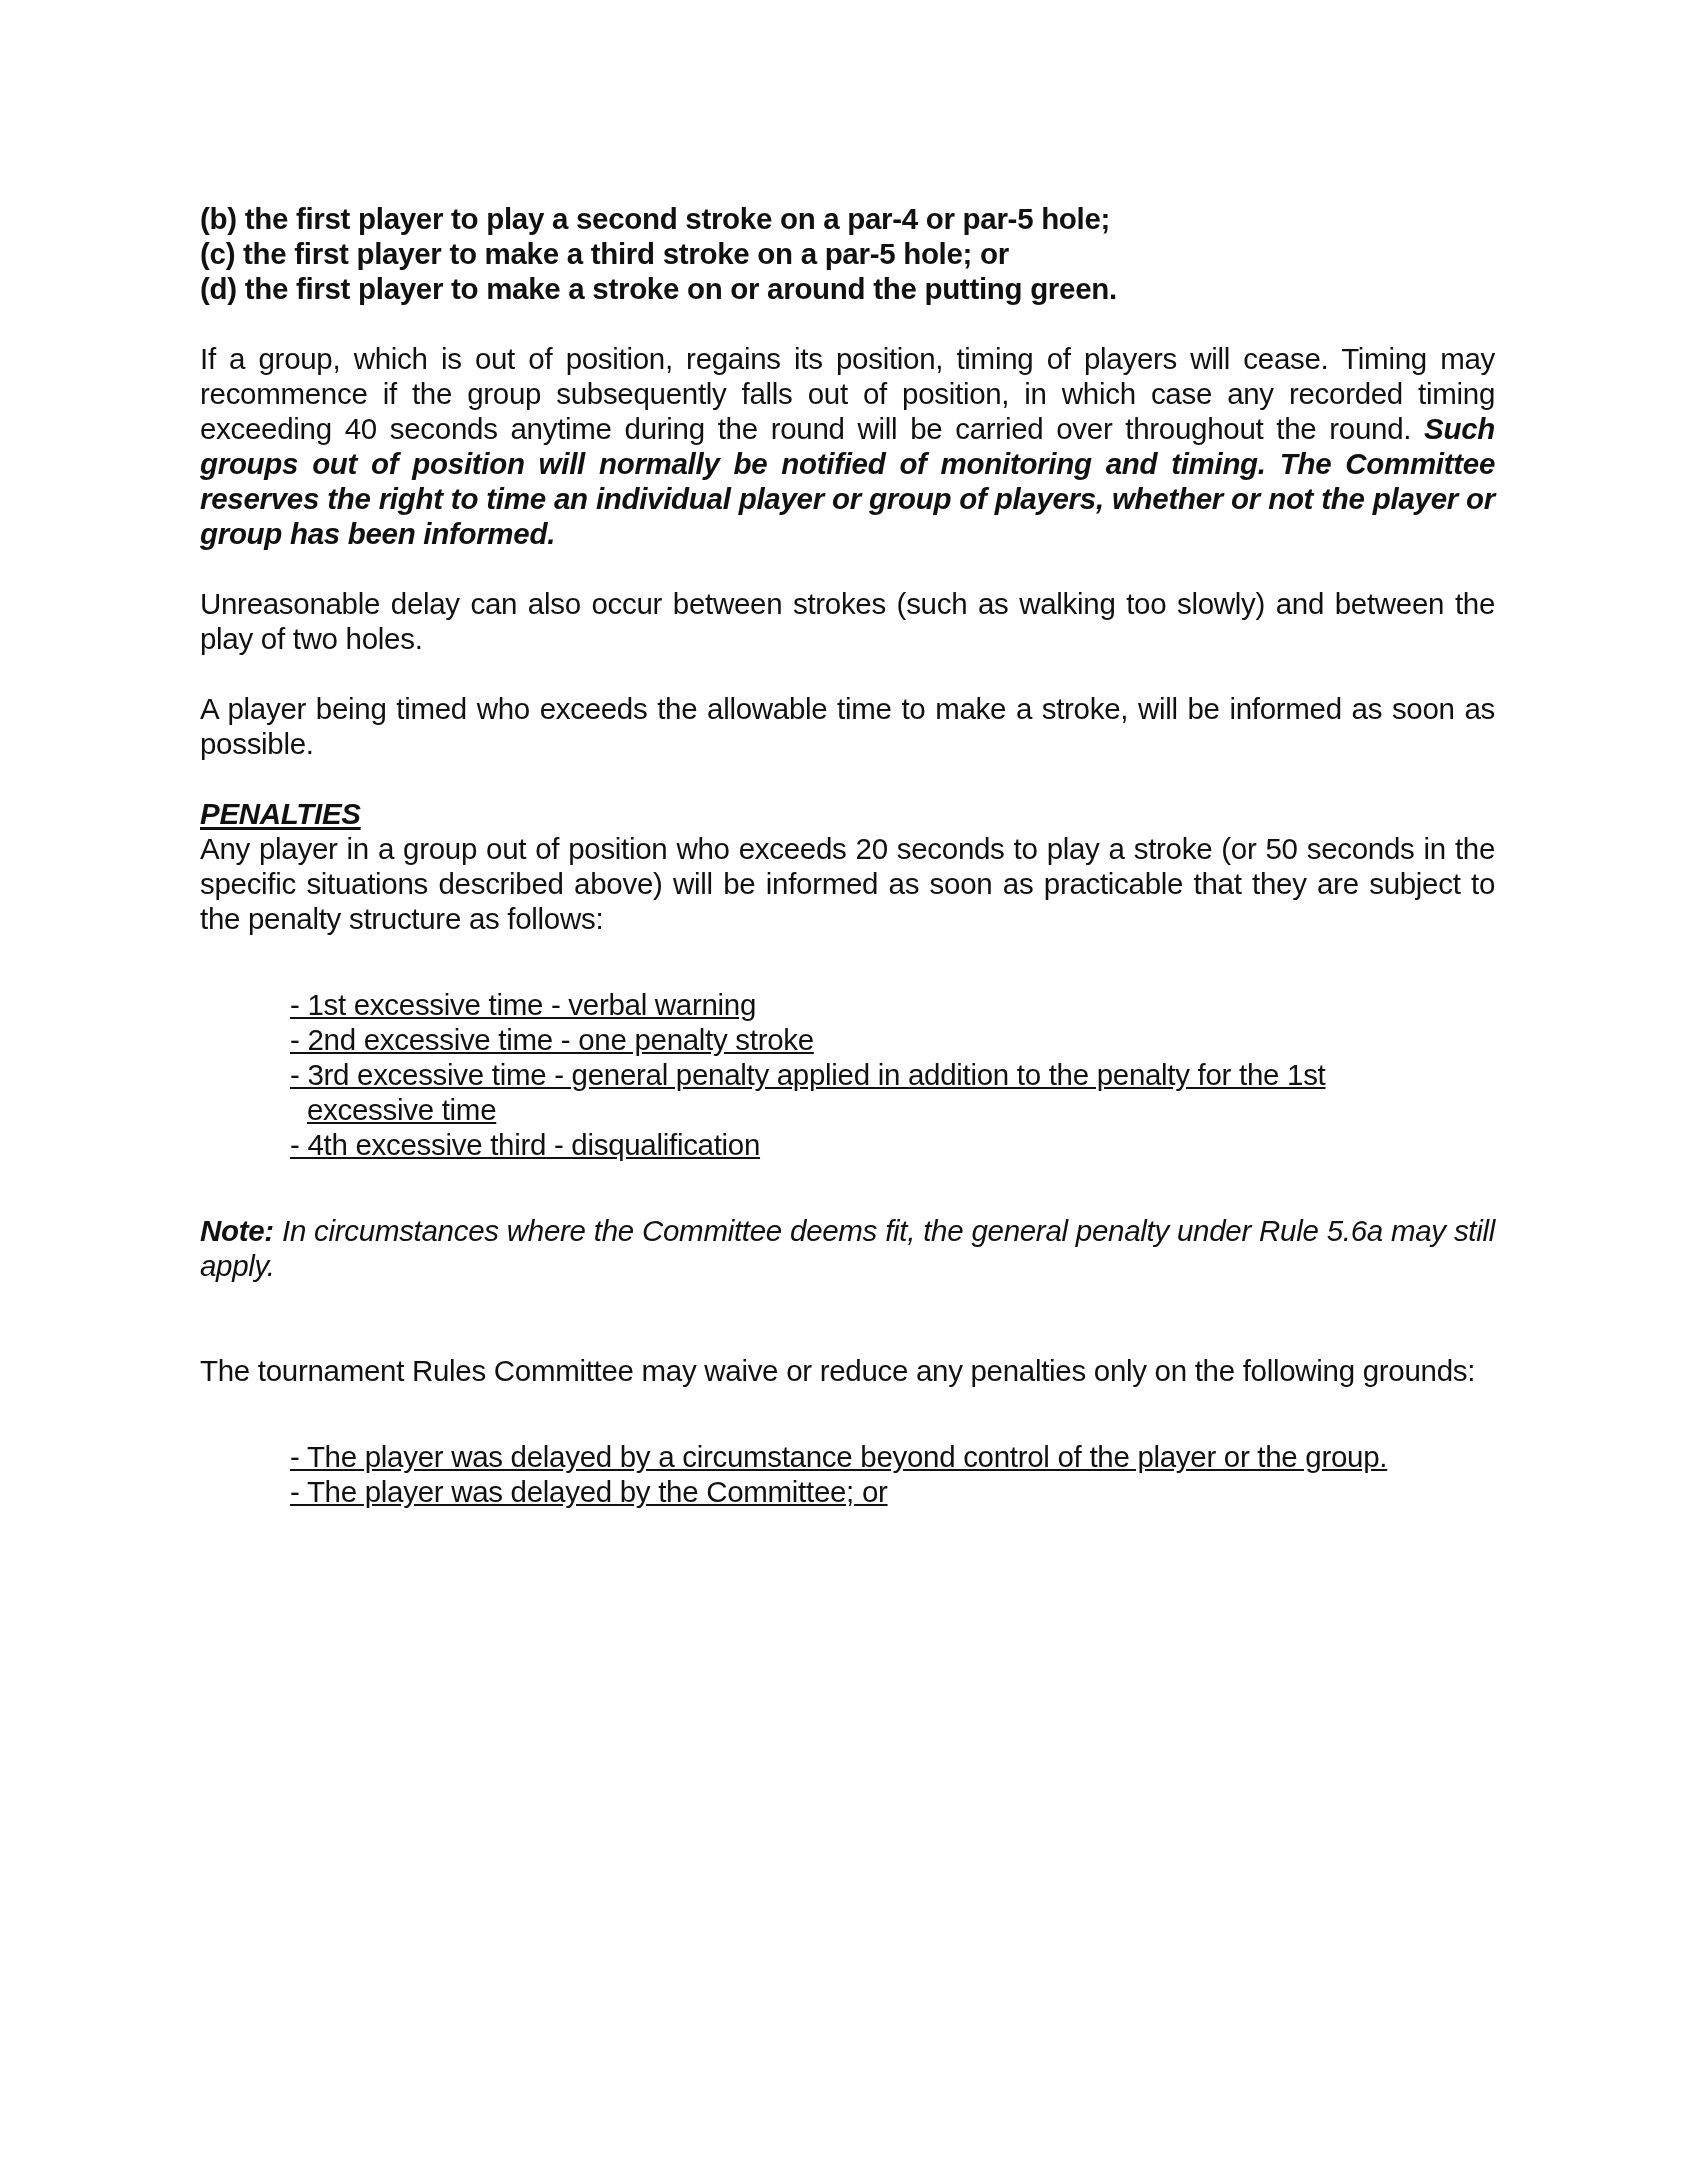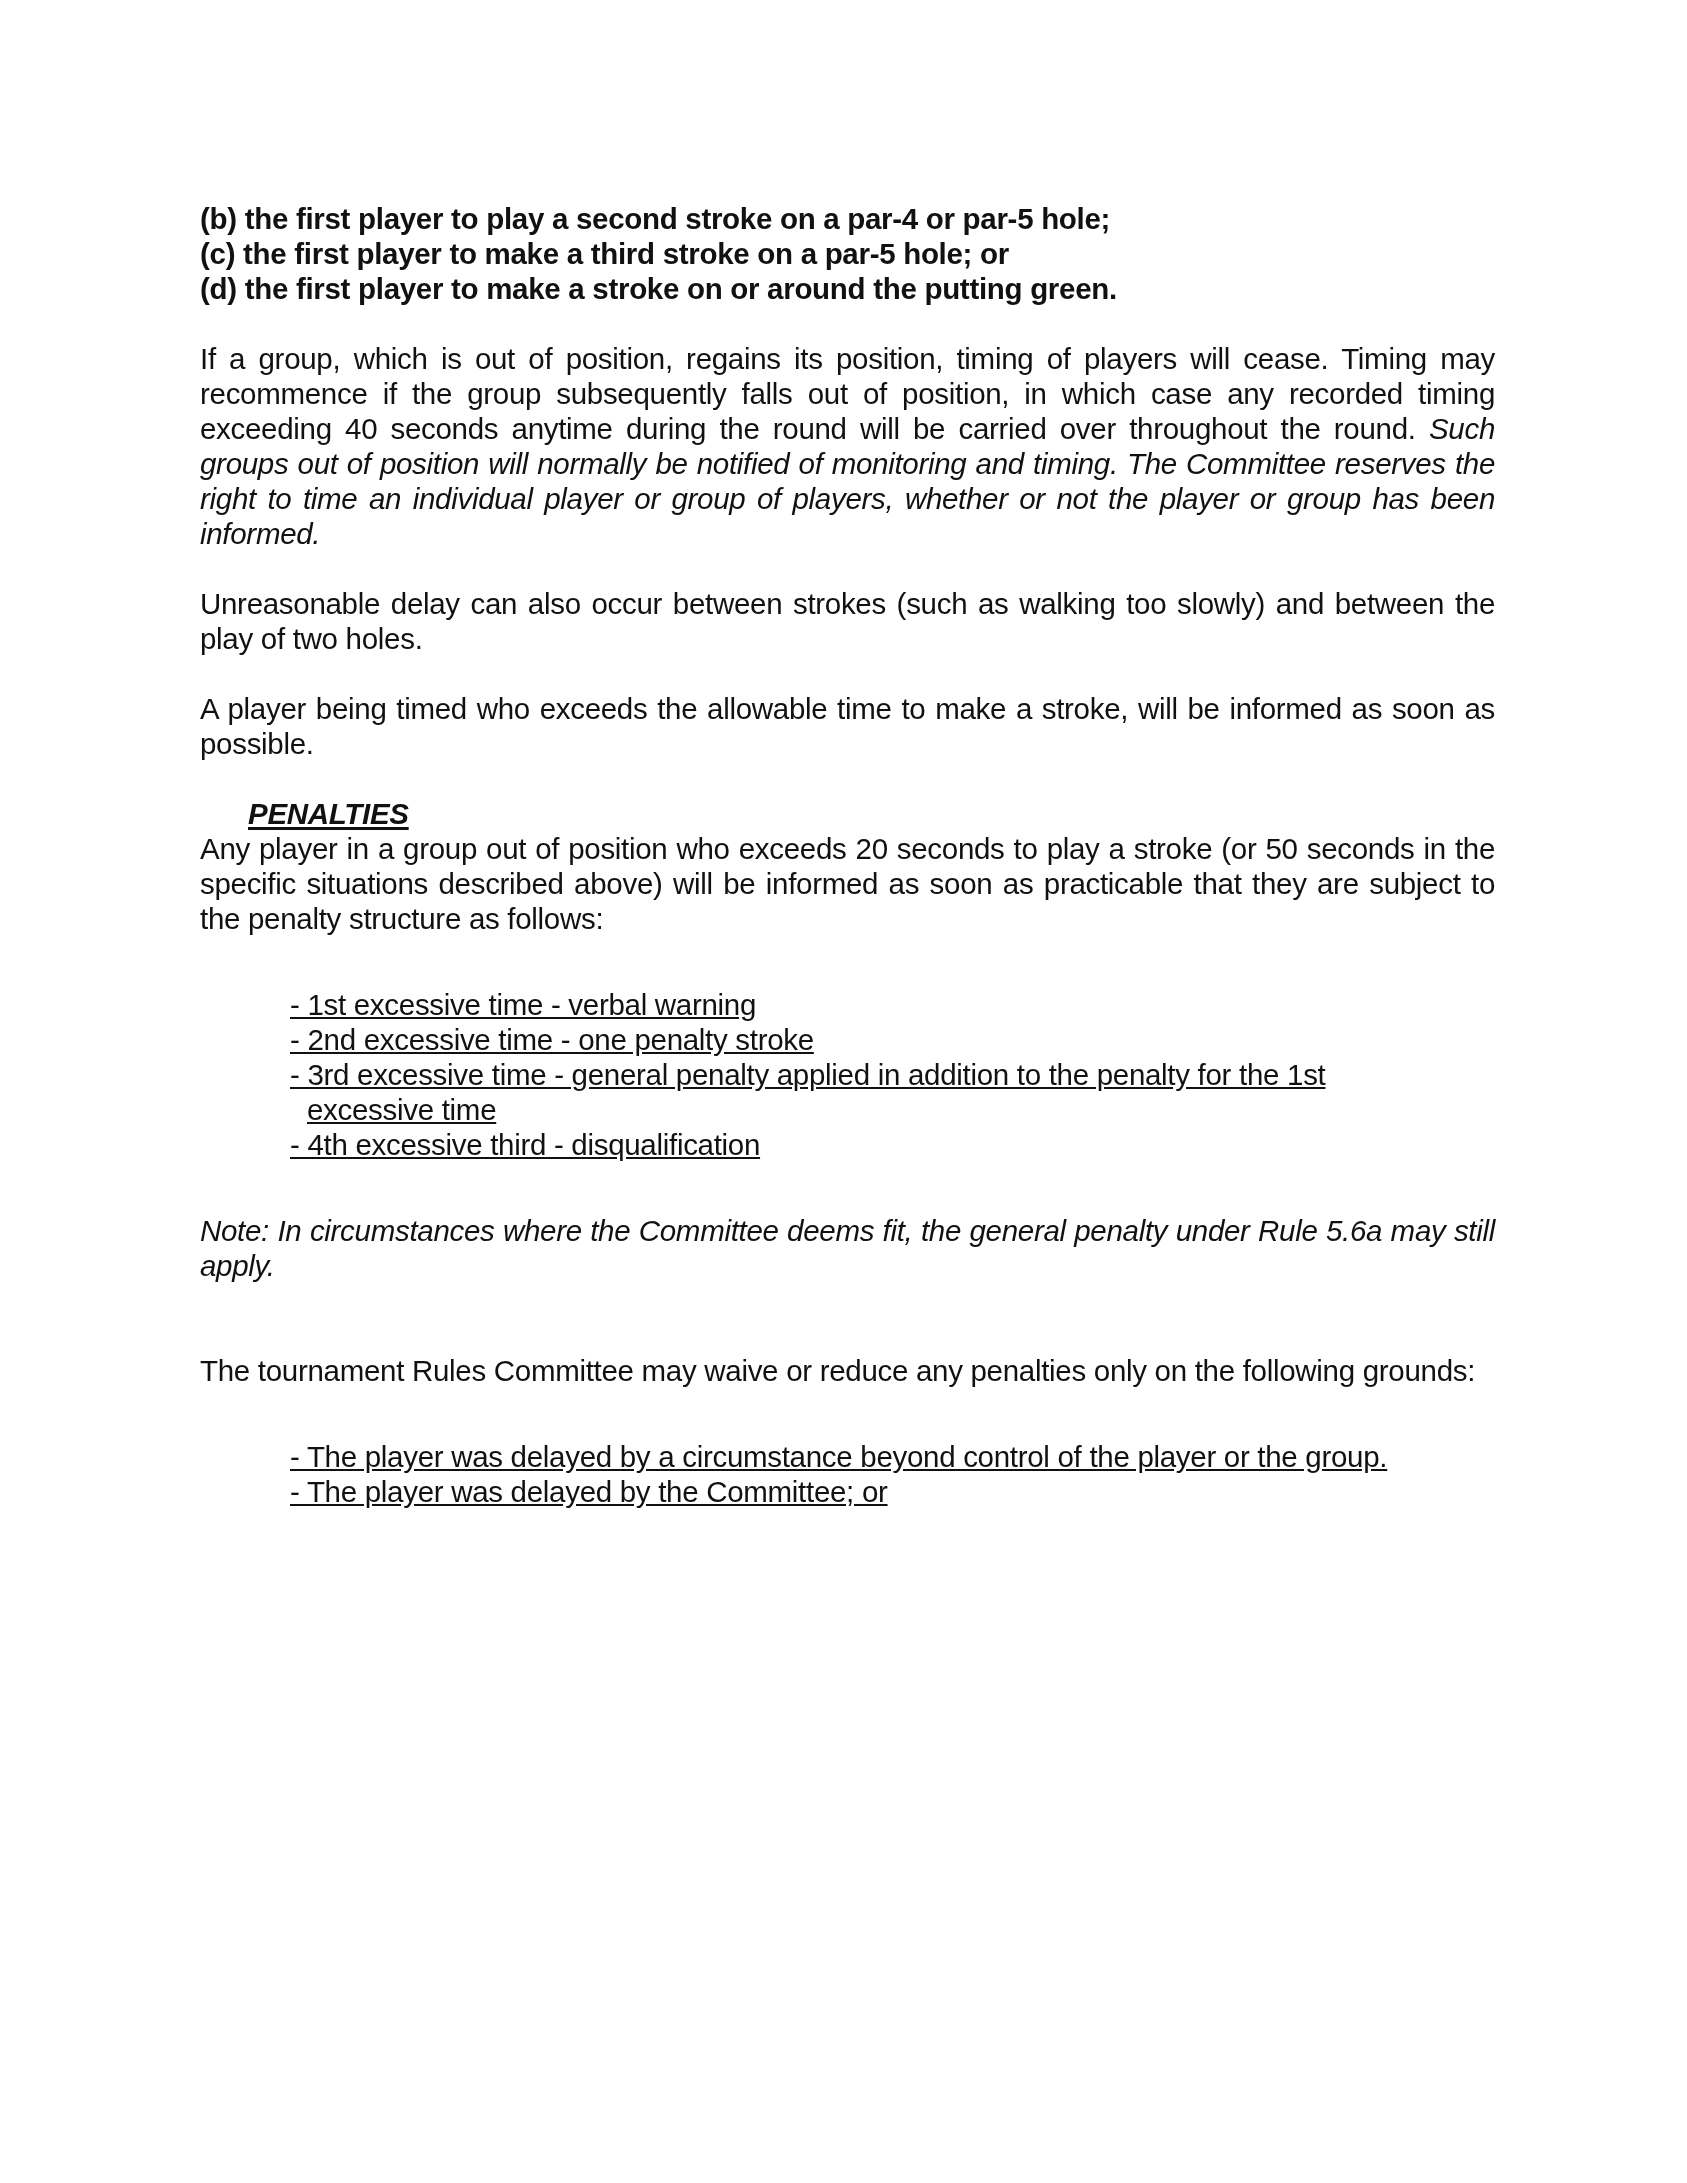--- a/index.html
+++ b/index.html
@@ -24,29 +24,28 @@
       line-height: 35px;
       letter-spacing: -0.3px;
     }
     .line { white-space: nowrap; font-weight: bold; }
     .para {
       text-align: justify;
       margin: 0;
     }
     .gap1 { height: 35px; }
     .gap2 { height: 70px; }
-    .bi { font-weight: normal; font-style: italic; }
+    .bi { font-weight: bold; font-style: italic; }
     .it { font-style: italic; }
     .heading {
       font-weight: bold;
       font-style: italic;
       text-decoration: underline;
       text-decoration-thickness: 2.5px;
       text-underline-offset: 3.4px;
-      margin-left: 48px;
     }
     .list {
       margin: 16px;
       padding-left: 74px;
       text-decoration: underline;
     }
     .list .item { white-space: nowrap; }
     .list .cont { padding-left: 17px; white-space: nowrap; }
   </style>
 </head>

